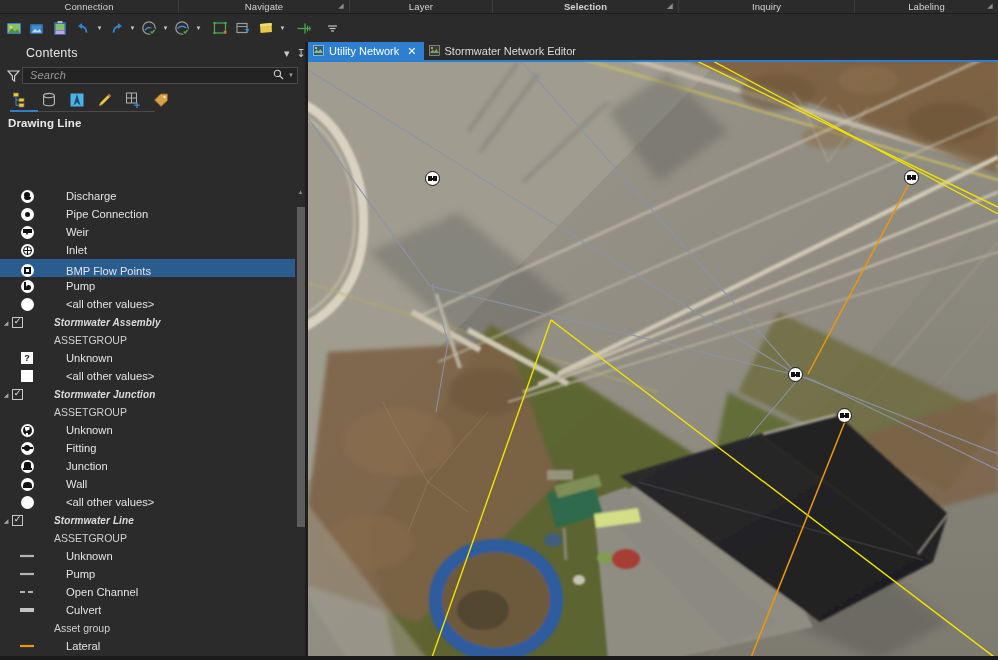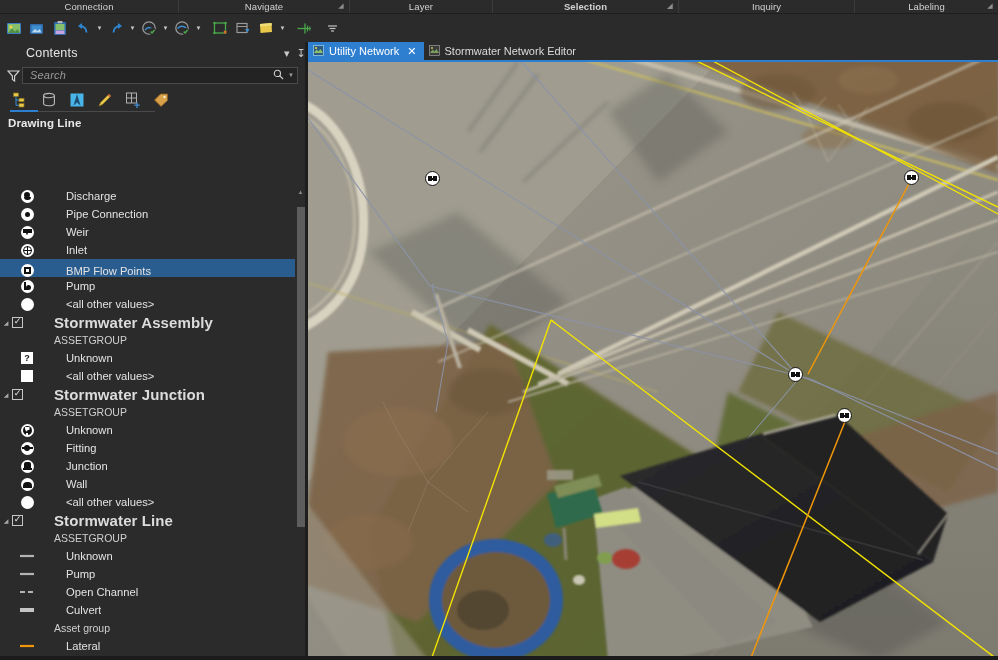--- a/index.html
+++ b/index.html
@@ -130,21 +130,21 @@
     width: 11px; height: 11px; border: 1px solid #c6c6c6; background: #2b2b2b;
     display: flex; align-items: center; justify-content: center;
     margin-right: 5px; flex: none;
   }
   .t-row .chk span { font-size: 9px; color: #e8e8e8; line-height: 1; margin-top:-1px; }
   .t-row .sym {
     width: 18px; display: flex; align-items: center; justify-content: center;
     flex: none; margin-right: 4px;
   }
   .t-label { overflow: hidden; text-overflow: ellipsis; padding-left: 26px; }
-  .grp-label { font-size: 15px; color: #dcdcdc; font-weight: bold; letter-spacing: .1px; }
+  .grp-label { font-size: 10px; color: #dcdcdc; font-weight: bold; letter-spacing: .1px; font-style: italic; }
   .lyr-label { font-size: 11.2px; color: #e3e3e3; }
   .sub-head { font-size: 10.5px; color: #d0d0d0; }
 
   
   .pt {
     width: 13px; height: 13px; border-radius: 50%;
     background: #ffffff; position: relative; flex: none;
     display: flex; align-items: center; justify-content: center;
   }
   .pt i { display: block; background: #111; position: absolute; }

